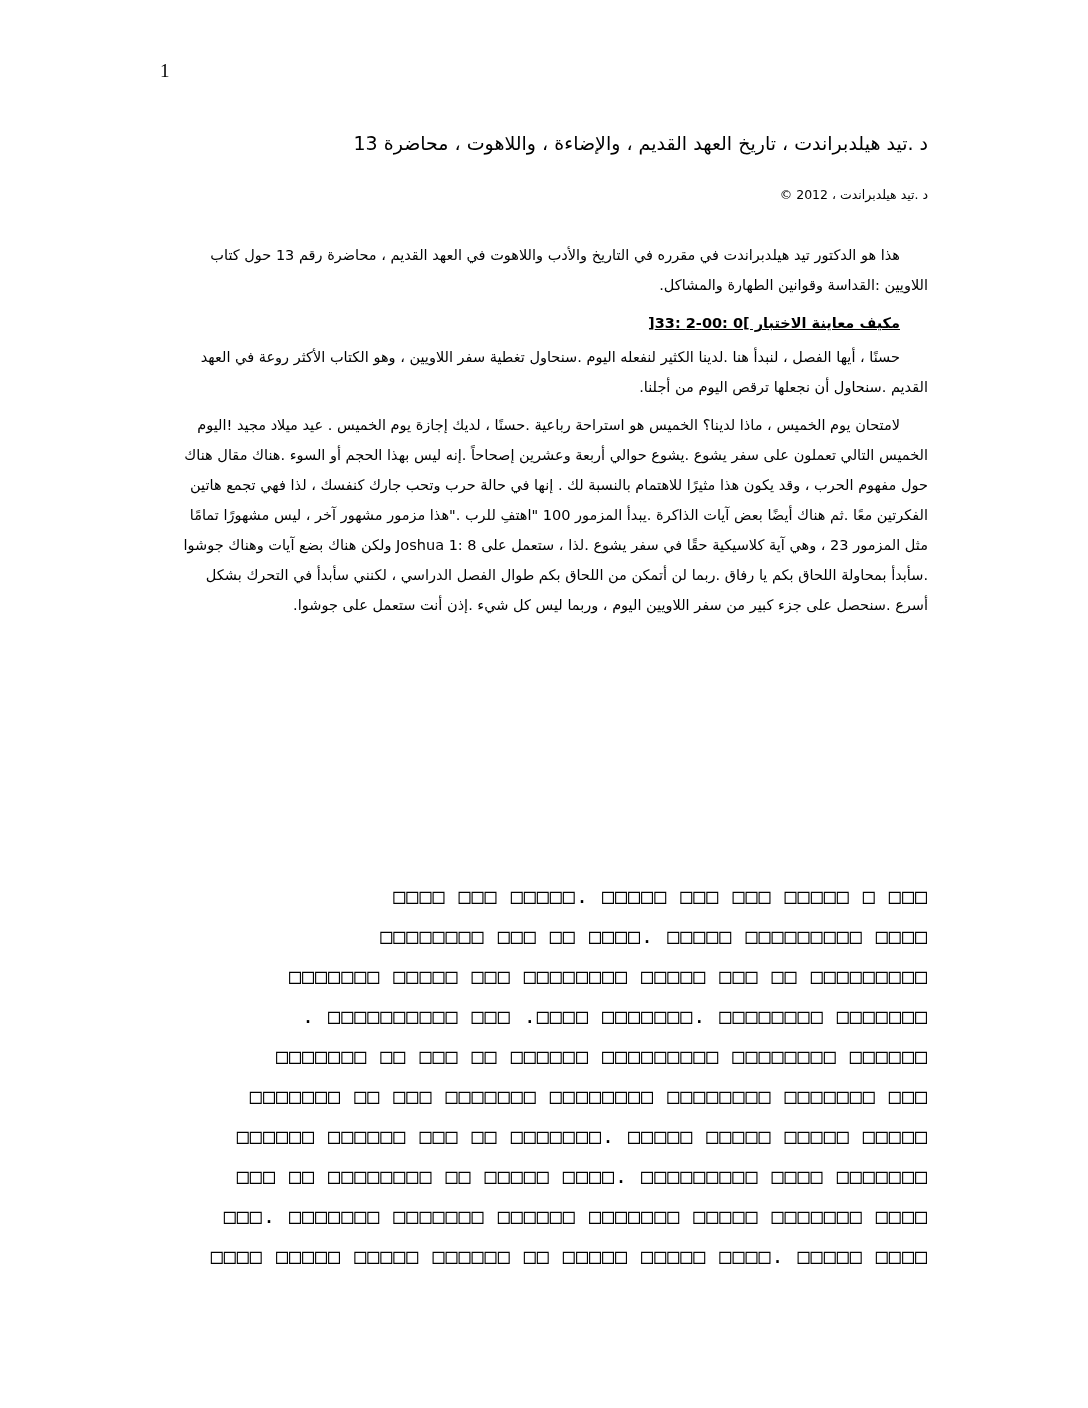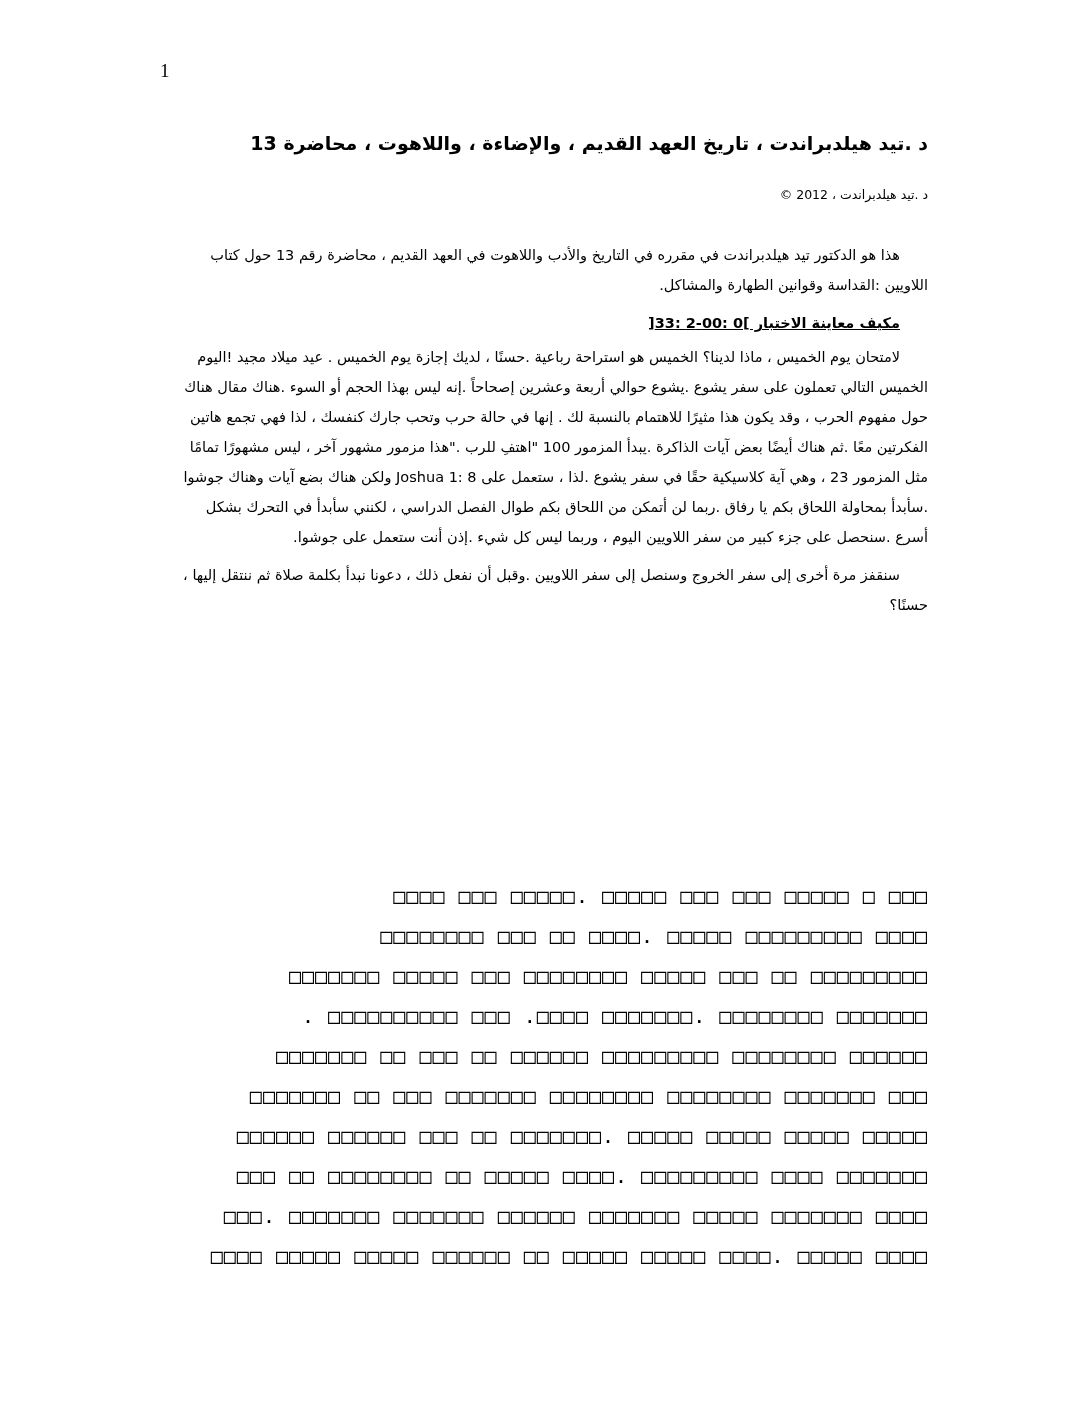--- a/index.html
+++ b/index.html
@@ -4,21 +4,21 @@
 <style>
   html, body { margin: 0; padding: 0; background: #ffffff; }
   body { width: 1088px; height: 1408px; position: relative; overflow: hidden; color: #000; }
   .page-number {
     position: absolute; left: 160px; top: 60px;
     font-family: "Liberation Serif", "DejaVu Serif", serif; font-size: 19px;
   }
   .rtl { direction: rtl; unicode-bidi: embed; text-align: right; }
   .title {
     position: absolute; left: 160px; right: 160px; top: 128px;
-    font-family: "DejaVu Sans", sans-serif; font-weight: bold; font-size: 19px; line-height: 30px;
+    font-family: "DejaVu Sans", sans-serif; font-weight: normal; font-size: 19px; line-height: 30px;
   }
   .copyright {
     position: absolute; left: 160px; right: 160px; top: 172px;
     font-family: "DejaVu Sans", sans-serif; font-size: 12.5px; line-height: 20px; margin-top: 13px;
   }
   .body {
     position: absolute; left: 160px; right: 160px; top: 240px;
     font-family: "DejaVu Sans", sans-serif; font-size: 14.5px; line-height: 30px;
   }
   .para { margin: 0 0 8px 16px; text-indent: 28px; }
@@ -39,22 +39,22 @@
 
   <div class="page-number">1</div>
 
   <div class="title rtl">د .تيد هيلدبراندت ، تاريخ العهد القديم ، والإضاءة ، واللاهوت ، محاضرة 13</div>
 
   <div class="copyright rtl">د .تيد هيلدبراندت ، 2012 ©</div>
 
   <div class="body rtl">
     <p class="para">هذا هو الدكتور تيد هيلدبراندت في مقرره في التاريخ والأدب واللاهوت في العهد القديم ، محاضرة رقم 13 حول كتاب اللاويين :القداسة وقوانين الطهارة والمشاكل.</p>
     <div class="heading">مكيف معاينة الاختبار ]0 :00-2 :33[</div>
+    <p class="para">حسنًا ، أيها الفصل ، لنبدأ هنا .لدينا الكثير لنفعله اليوم .سنحاول تغطية سفر اللاويين ، وهو الكتاب الأكثر روعة في العهد القديم .سنحاول أن نجعلها ترقص اليوم من أجلنا.</p>
     <p class="para">لامتحان يوم الخميس ، ماذا لدينا؟ الخميس هو استراحة رباعية .حسنًا ، لديك إجازة يوم الخميس . عيد ميلاد مجيد !اليوم الخميس التالي تعملون على سفر يشوع .يشوع حوالي أربعة وعشرين إصحاحاً .إنه ليس بهذا الحجم أو السوء .هناك مقال هناك حول مفهوم الحرب ، وقد يكون هذا مثيرًا للاهتمام بالنسبة لك . إنها في حالة حرب وتحب جارك كنفسك ، لذا فهي تجمع هاتين الفكرتين معًا .ثم هناك أيضًا بعض آيات الذاكرة .يبدأ المزمور 100 "اهتفِ للرب ."هذا مزمور مشهور آخر ، ليس مشهورًا تمامًا مثل المزمور 23 ، وهي آية كلاسيكية حقًا في سفر يشوع .لذا ، ستعمل على Joshua 1: 8 ولكن هناك بضع آيات وهناك جوشوا .سأبدأ بمحاولة اللحاق بكم يا رفاق .ربما لن أتمكن من اللحاق بكم طوال الفصل الدراسي ، لكنني سأبدأ في التحرك بشكل أسرع .سنحصل على جزء كبير من سفر اللاويين اليوم ، وربما ليس كل شيء .إذن أنت ستعمل على جوشوا.</p>
-    <p class="para">سنقفز مرة أخرى إلى سفر الخروج وسنصل إلى سفر اللاويين .وقبل أن نفعل ذلك ، دعونا نبدأ بكلمة صلاة ثم ننتقل إليها ، حسنًا؟</p>
   </div>
 
   <div class="tofu">
     <span class="tofu-line">□□□□ □□□ □□□□□. □□□□□ □□□ □□□ □□□□□ □ □□□</span>
     <span class="tofu-line">□□□□□□□□ □□□ □□ □□□□. □□□□□ □□□□□□□□□ □□□□</span>
     <span class="tofu-line">□□□□□□□ □□□□□ □□□ □□□□□□□□ □□□□□ □□□ □□ □□□□□□□□□</span>
     <span class="tofu-line">. □□□□□□□□□□ □□□ .□□□□ □□□□□□□. □□□□□□□□ □□□□□□□</span>
     <span class="tofu-line">□□□□□□□ □□ □□□ □□ □□□□□□ □□□□□□□□□ □□□□□□□□ □□□□□□</span>
     <span class="tofu-line">□□□□□□□ □□ □□□ □□□□□□□ □□□□□□□□ □□□□□□□□ □□□□□□□ □□□</span>
     <span class="tofu-line">□□□□□□ □□□□□□ □□□ □□ □□□□□□□. □□□□□ □□□□□ □□□□□ □□□□□</span>

